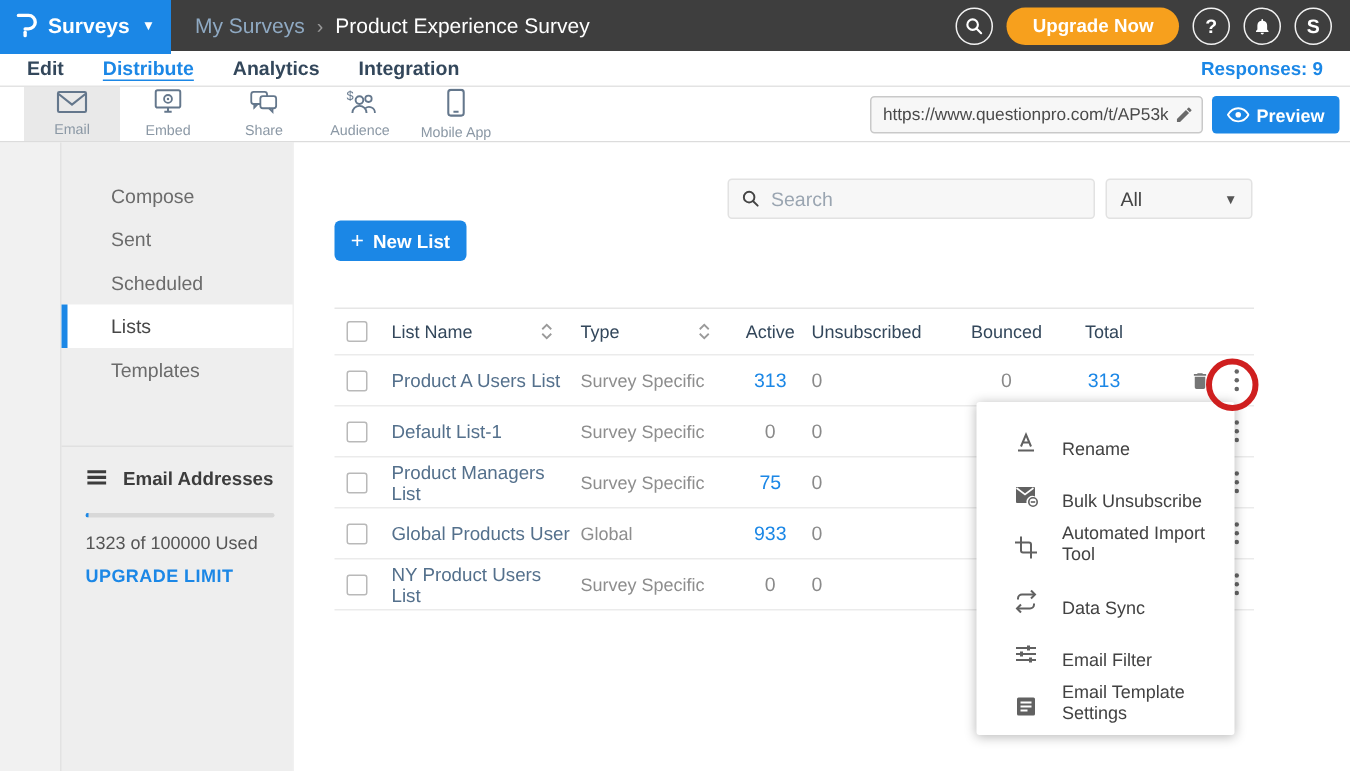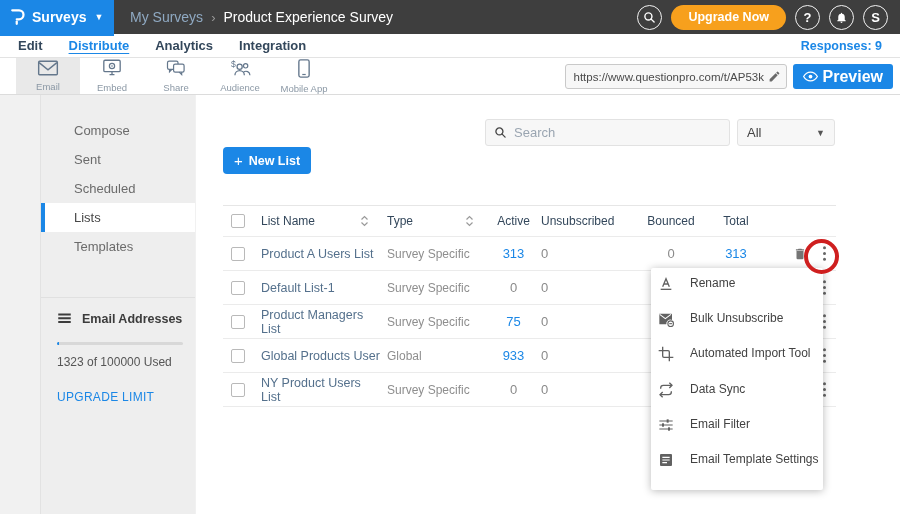--- a/index.html
+++ b/index.html
@@ -27,34 +27,34 @@
 
   
   .toolbar{height:37px;background:#fff;border-bottom:1px solid #dcdcdc;display:flex;align-items:stretch;padding-left:16px;position:relative}
   .channel{width:64px;display:flex;flex-direction:column;align-items:center;justify-content:center;gap:2px;cursor:pointer}
   .channel.active{background:#e9e9e9}
   .channel .clabel{font-size:9.5px;color:#8b98a5}
   .toolbar-right{position:absolute;right:7px;top:6px;display:flex;gap:6px;align-items:center}
   .url-field{width:222px;height:25px;background:#f7f7f7;border:1px solid #c9c9c9;border-radius:3px;display:flex;align-items:center;padding:0 22px 0 8px;position:relative;cursor:text}
   .url-field .url-text{font-size:11.5px;color:#4a4a4a;white-space:nowrap;overflow:hidden}
   .url-field .pencil{position:absolute;right:5px;top:5px;cursor:pointer}
-  .preview-btn{height:25px;background:var(--primary);border:none;border-radius:3px;color:#fff;font-size:16px;font-weight:bold;display:flex;align-items:center;gap:5px;padding:0 10px;cursor:pointer;font-family:inherit}
+  .preview-btn{height:25px;background:var(--primary);border:none;border-radius:3px;color:#fff;font-size:12px;font-weight:bold;display:flex;align-items:center;gap:5px;padding:0 10px;cursor:pointer;font-family:inherit}
 
   
   .content{position:absolute;top:95px;left:0;right:0;bottom:0;background:#f1f1f1}
   .sidebar{position:absolute;left:40px;top:0;bottom:0;width:155px;background:#eeeeee;border-left:1px solid #e2e2e2}
   .side-list{list-style:none;padding-top:21px}
   .side-item{height:29px;display:flex;align-items:center;padding-left:33px;font-size:13px;color:#6b6b6b;cursor:pointer}
   .side-item.active{background:#fff;border-left:4px solid var(--primary);padding-left:29px;color:#474747}
   .email-addresses{margin-top:36px;border-top:1px solid #e0e0e0;padding:14px 12px 0 16px}
   .ea-head{display:flex;align-items:center;gap:10px;font-size:12.5px;font-weight:bold;color:#3c3c3c}
   .ea-progress{margin-top:16px;height:3px;background:#d8d8d8;border-radius:2px;overflow:hidden}
   .ea-fill{height:100%;background:var(--primary)}
   .ea-usage{margin-top:10px;font-size:12px;color:#555}
-  .ea-upgrade{display:inline-block;margin-top:21px;font-size:12px;font-weight:normal;color:var(--primary);letter-spacing:.3px;cursor:pointer;text-decoration:none}
+  .ea-upgrade{display:inline-block;margin-top:8px;font-size:12px;font-weight:bold;color:var(--primary);letter-spacing:.3px;cursor:pointer;text-decoration:none}
 
   .main{position:absolute;left:196px;top:0;right:0;bottom:0;background:#fff}
 
   .searchbox{position:absolute;top:24px;right:170px;width:245px;height:27px;background:#f7f7f7;border:1px solid #e2e2e2;border-radius:3px;display:flex;align-items:center;padding:0 8px;gap:7px}
   .searchbox input{border:none;background:transparent;outline:none;font-size:13px;color:#444;width:100%;font-family:inherit}
   .searchbox input::placeholder{color:#9aa5b1}
   .dropdown{position:absolute;top:24px;right:65px;width:98px;height:27px;background:#f7f7f7;border:1px solid #e2e2e2;border-radius:3px;display:flex;align-items:center;padding:0 9px;cursor:pointer}
   .dropdown .dval{font-size:13px;color:#444}
   .dropdown .dcaret{margin-left:auto;font-size:9px;color:#555}
 
@@ -77,21 +77,21 @@
   .c-actions{flex:1;justify-content:flex-end;gap:15px;padding-right:9px}
   .sort{margin-left:auto;margin-right:12px;display:flex;cursor:pointer}
   .cb{width:14px;height:14px;background:#fff;border:1px solid #b9b9b9;border-radius:2px;cursor:pointer}
   .name-link{color:#54708c;cursor:pointer}
   .num-blue{color:var(--primary)}
   .num-gray{color:#8a8a8a}
   .icon-btn{cursor:pointer;display:flex;align-items:center}
 
   
   .context-menu{position:absolute;left:455px;top:173px;width:172px;height:222px;background:#fff;border-radius:2px;box-shadow:0 1px 8px rgba(0,0,0,.28);z-index:5;display:flex;flex-direction:column;justify-content:space-evenly;padding:3px 0}
-  .menu-item{display:flex;align-items:flex-start;gap:16px;padding-left:7px;height:30px;cursor:pointer}
+  .menu-item{display:flex;align-items:flex-end;gap:16px;padding-left:25px;height:30px;cursor:pointer}
   .menu-item .mlabel{font-size:12px;color:#424242}
 
   
   .red-ring{position:absolute;left:608px;top:144px;width:35px;height:35px;border:4px solid #cf1f1f;border-radius:50%;z-index:6;pointer-events:none}
 </style>
 </head>
 <body>
 
 <header class="topbar">
   <div class="logo-block">

